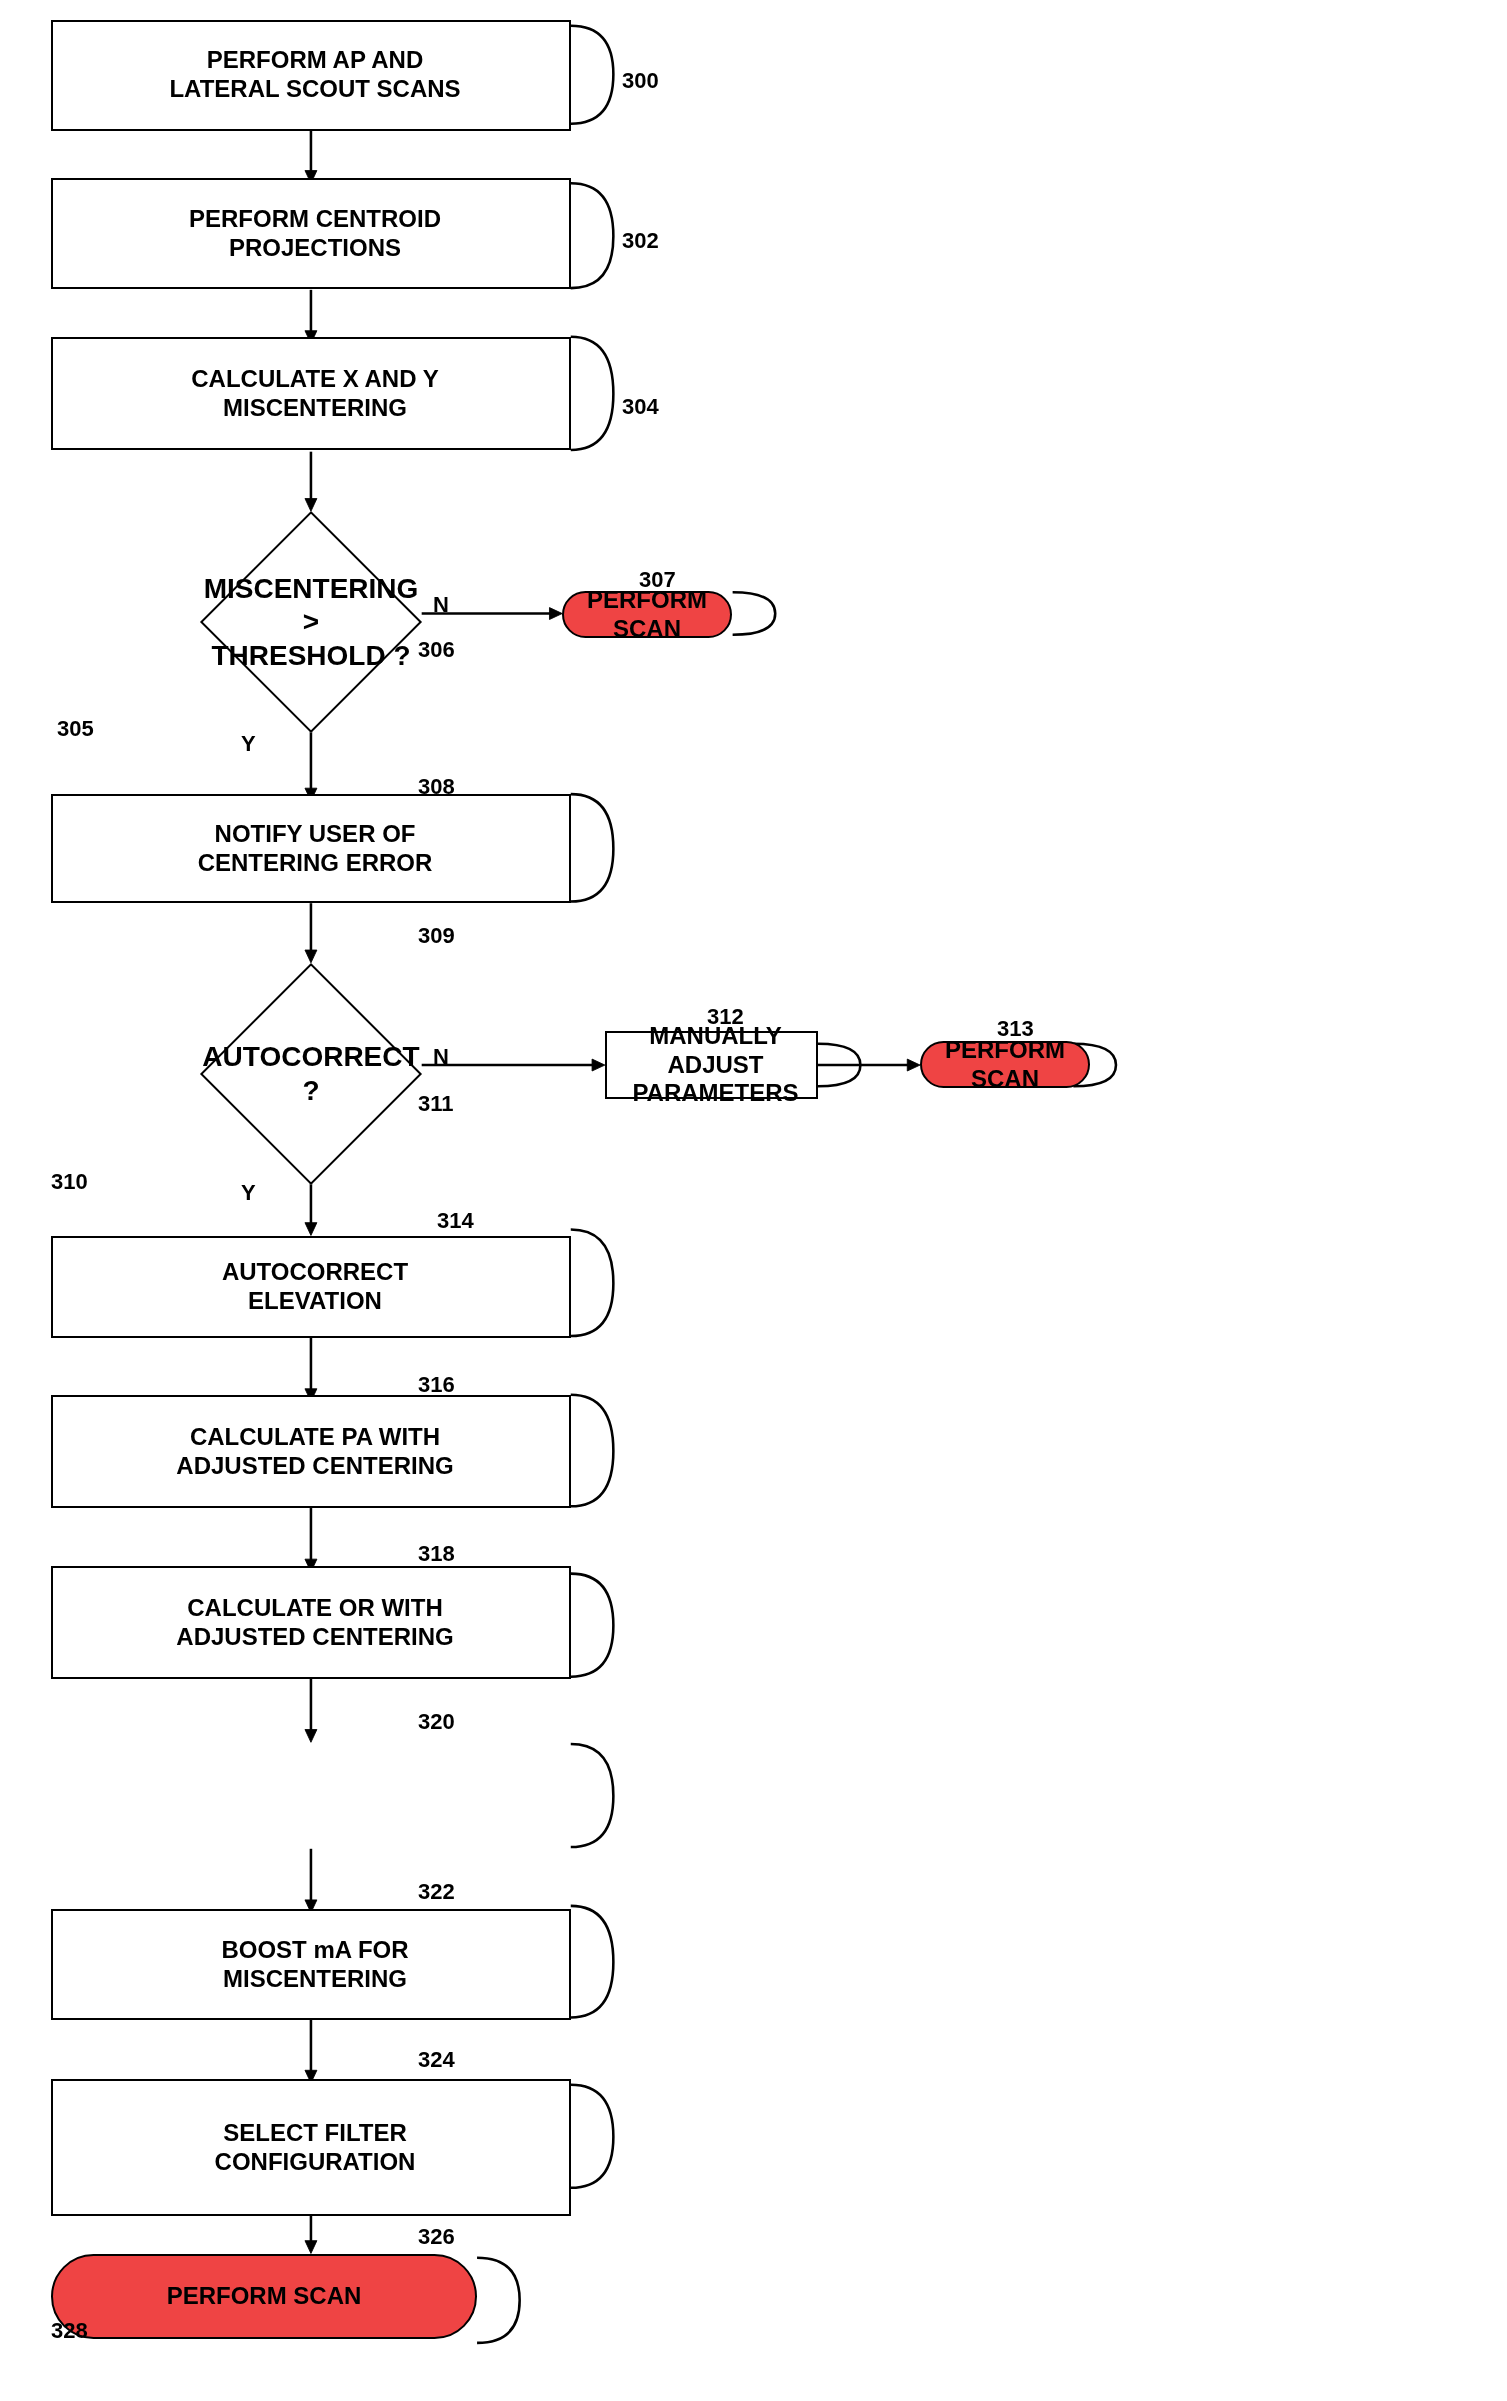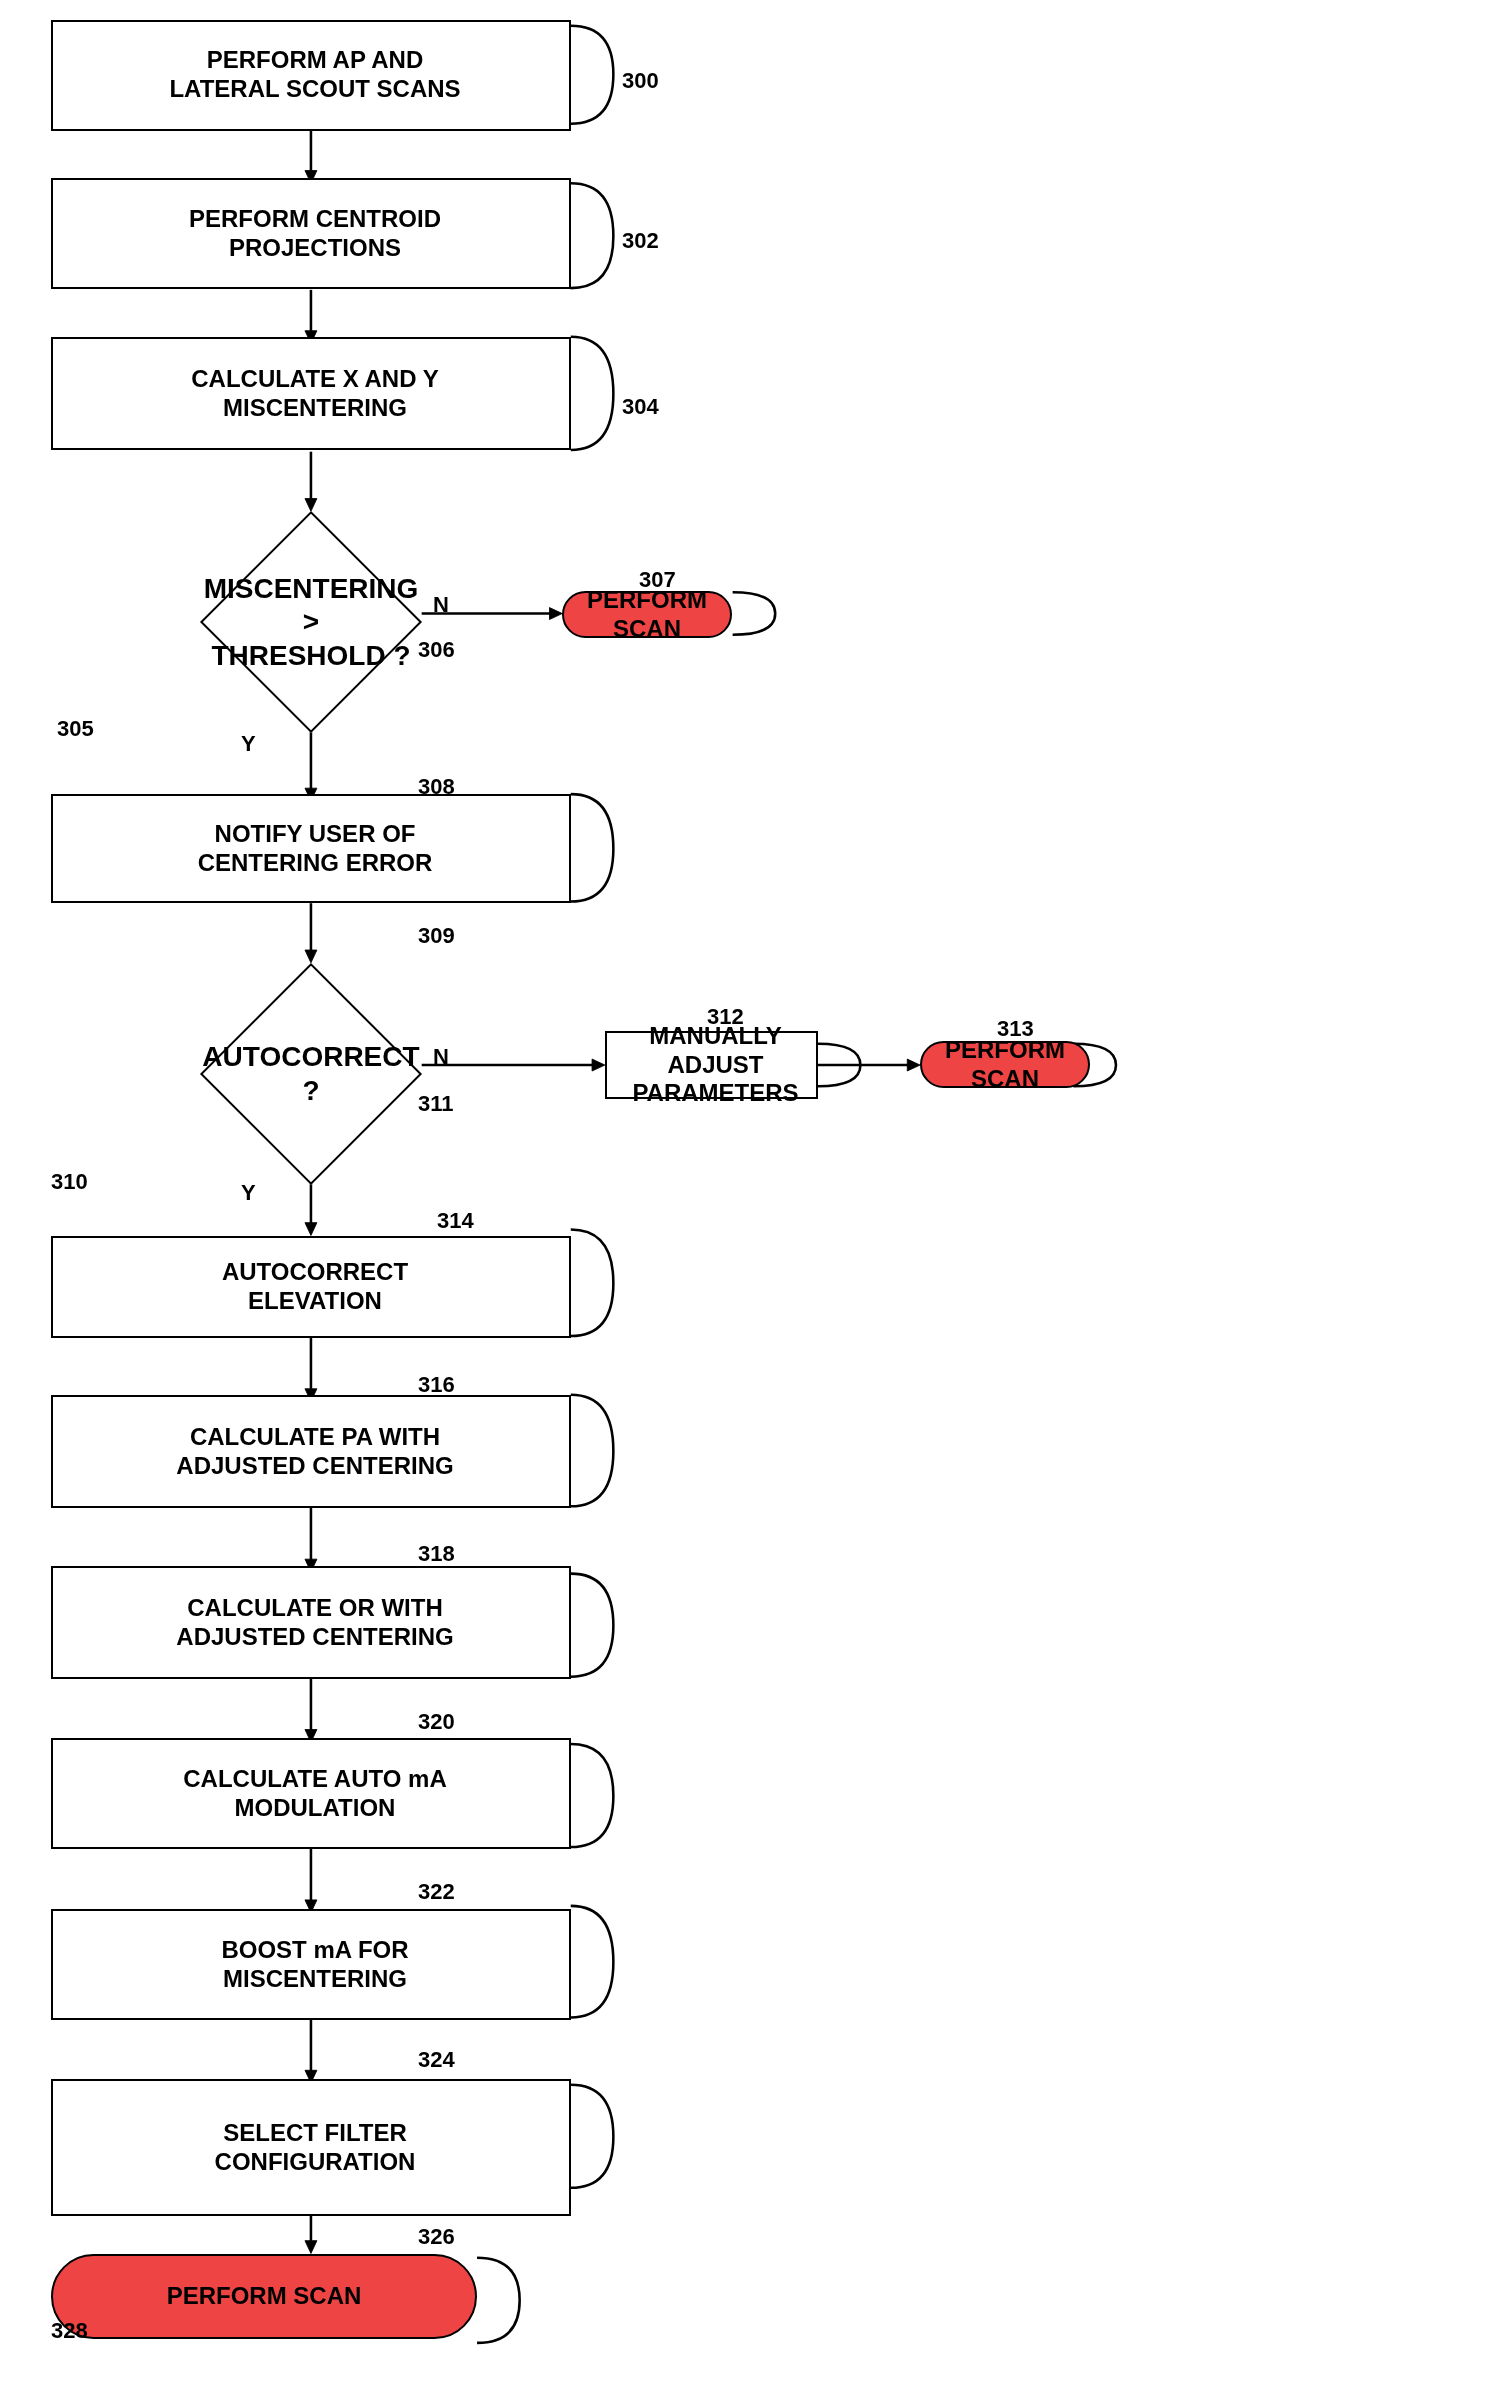--- a/index.html
+++ b/index.html
@@ -297,23 +297,20 @@
   </div>
 
   <div class="box" style="left:51px; top:1566px; width:520px; height:113px;">
     <span>CALCULATE OR WITH<br>ADJUSTED CENTERING</span>
   </div>
 
   <div class="label" style="left:418px; top:1709px;">
     <span>320</span>
   </div>
 
-  <div class="box" style="left:51px; top:1738px; width:520px; height:111px;">
-    <span>CALCULATE AUTO mA<br>MODULATION</span>
-  </div>
 
   <div class="label" style="left:418px; top:1879px;">
     <span>322</span>
   </div>
 
   <div class="box" style="left:51px; top:1909px; width:520px; height:111px;">
     <span>BOOST mA FOR<br>MISCENTERING</span>
   </div>
 
   <div class="label" style="left:418px; top:2047px;">

